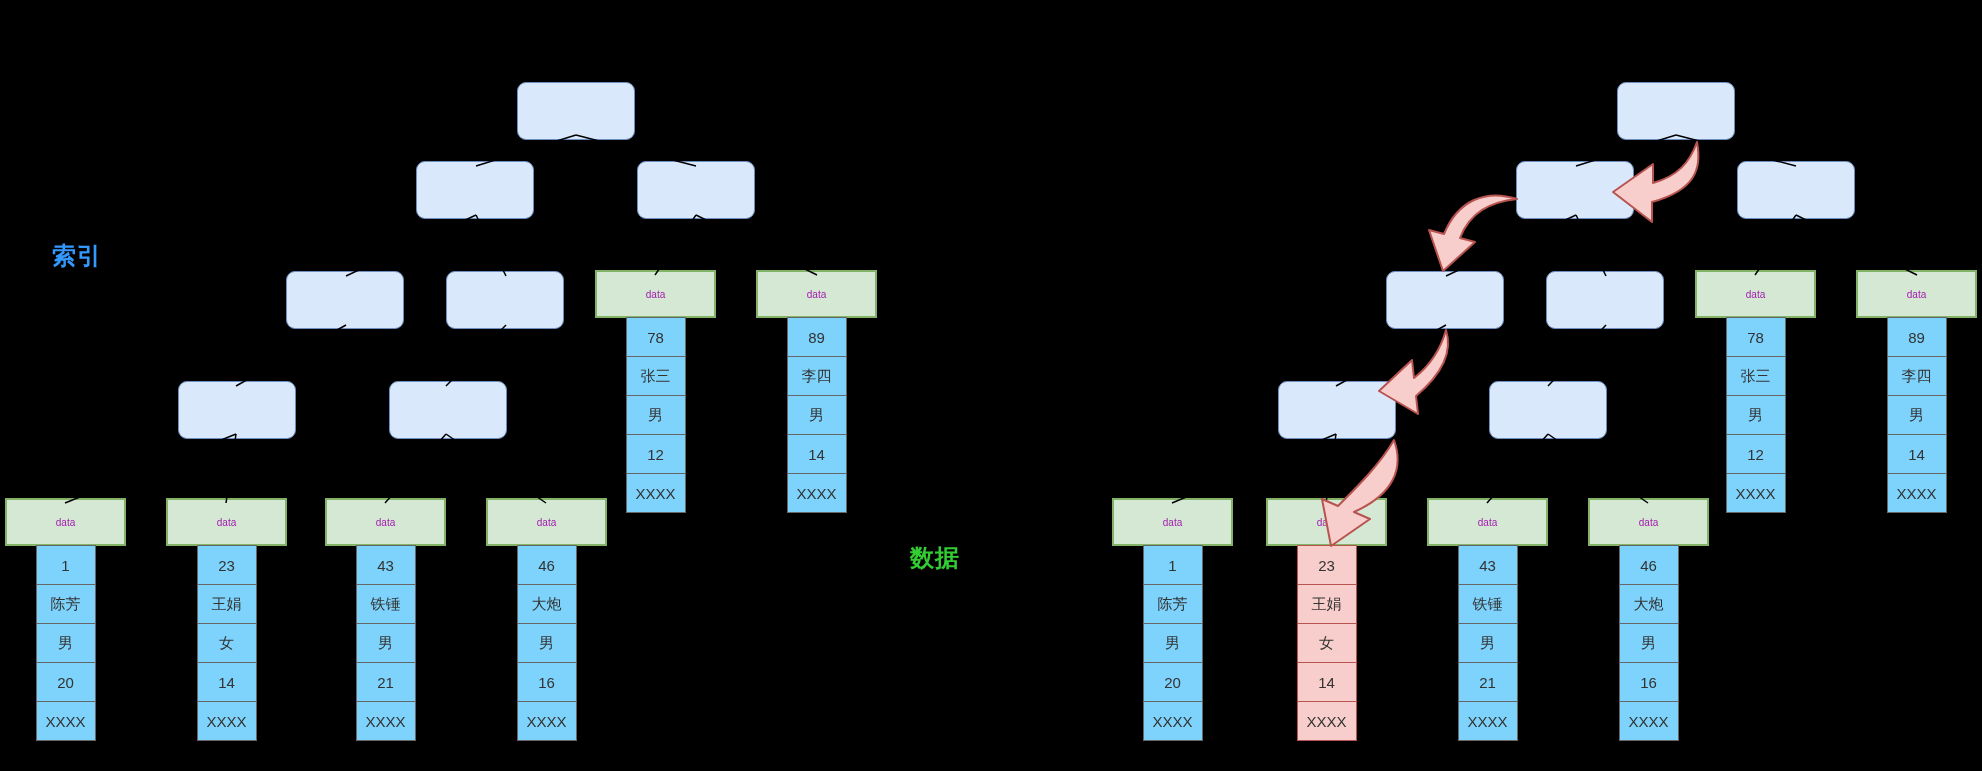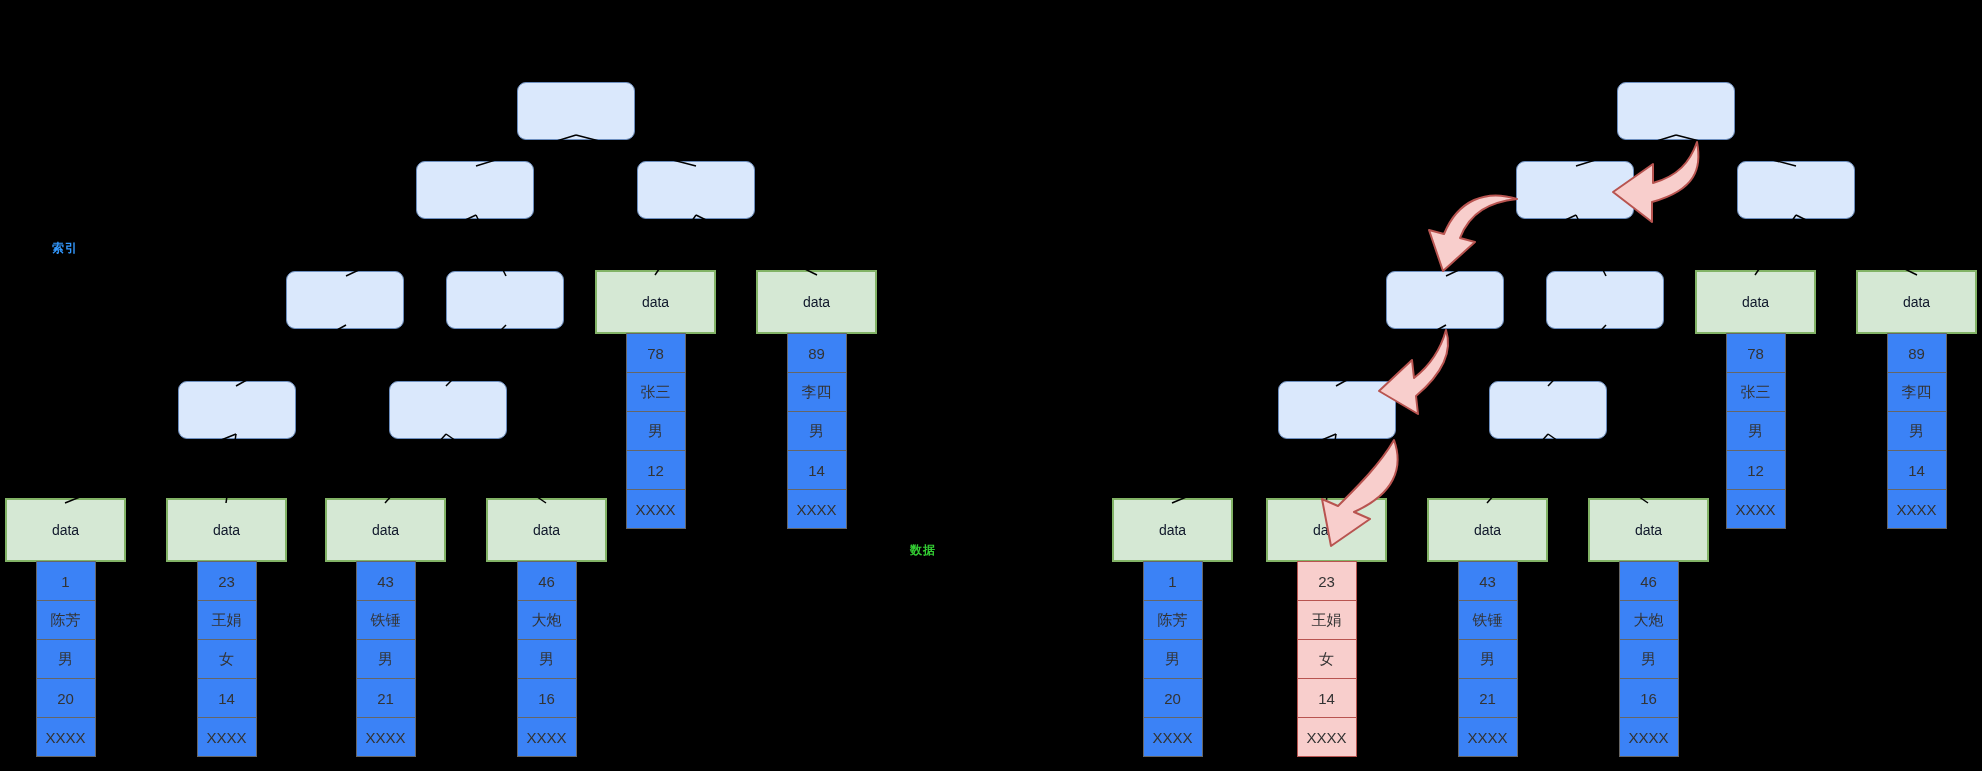--- a/index.html
+++ b/index.html
@@ -8,33 +8,33 @@
     font-family:"Liberation Sans", sans-serif; overflow:hidden;
   }
   
   .node {
     position:absolute; width:118px; height:58px; box-sizing:border-box;
     background:#dae8fc; border:1px solid #6c8ebf; border-radius:9px;
   }
   
   .col { position:absolute; width:121px; display:flex; flex-direction:column; align-items:center; }
   .dhead {
-    width:121px; height:64px; box-sizing:border-box;
+    width:121px; height:48px; box-sizing:border-box;
     background:#d5e8d4; border:2px solid #82b366;
     display:flex; align-items:center; justify-content:center;
-    font-size:14px; color:#0f172a;
+    font-size:10px; color:#a21caf;
   }
   .cell {
     width:60px; height:40px; box-sizing:border-box; margin-top:-1px;
-    background:#3b82f6; border:1px solid #666666;
+    background:#7dd3fc; border:1px solid #666666;
     display:flex; align-items:center; justify-content:center;
     font-size:15px; color:#333333;
   }
   .col.hl .cell { background:#f8cecc; border-color:#b85450; }
-  .region-label { position:absolute; font-size:12px; font-weight:bold; letter-spacing:1px; }
+  .region-label { position:absolute; font-size:24px; font-weight:bold; letter-spacing:1px; }
   .label-index { color:#3399ff; }
   .label-data  { color:#33cc33;margin-top:8px; }
   .overlay { position:absolute; left:0; top:0; width:1982px; height:771px; pointer-events:none; }
   .connector { stroke:#000000; stroke-width:1.5; }
   .arrow { fill:#f8cecc; stroke:#b85450; stroke-width:2; stroke-linejoin:round; }
 </style>
 </head>
 <body>
 
 <div class="canvas">

